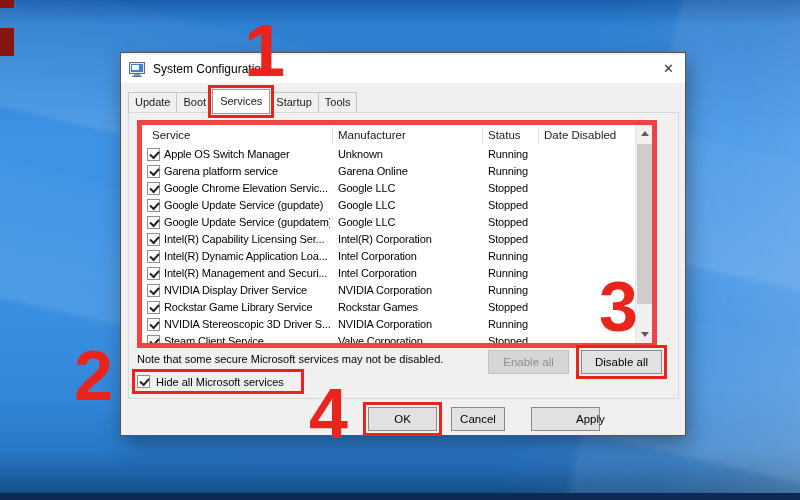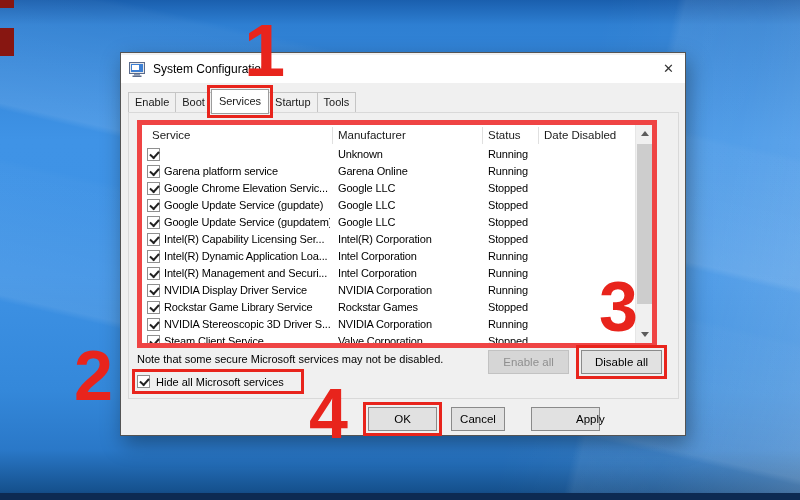--- a/index.html
+++ b/index.html
@@ -117,41 +117,42 @@
           <rect x="3" y="3" width="7" height="5" fill="#ffffff"></rect>
           <rect x="5" y="12" width="6" height="1.5" fill="#8a97ad"></rect>
           <rect x="3.5" y="13.5" width="9" height="1.5" fill="#5a6b8c"></rect>
         </svg>
       </span>
       <span class="title">System Configuration</span>
       <span class="close-x">✕</span>
     </div>
 
     <div class="tabbar">
-        <div class="tab">Enable</div>
+        <div class="tab">Update</div>
         <div class="tab">Boot</div>
         <div class="tab active">Services</div>
         <div class="tab">Startup</div>
         <div class="tab">Tools</div>
       </div>
     <div class="tabpage"></div>
 
     <div class="listview">
       <div class="lv-header">
         <span class="hcell hc0">Service</span>
         <span class="hsep hs1"></span>
         <span class="hcell hc1">Manufacturer</span>
         <span class="hsep hs2"></span>
         <span class="hcell hc2">Status</span>
         <span class="hsep hs3"></span>
         <span class="hcell hc3">Date Disabled</span>
       </div>
       <div class="lv-rows">
   <div class="lv-row">
     <span class="cb checked row-cb"></span>
+    <span class="cell c-service">Apple OS Switch Manager</span>
     <span class="cell c-manu">Unknown</span>
     <span class="cell c-status">Running</span>
   </div>
 
   <div class="lv-row">
     <span class="cb checked row-cb"></span>
     <span class="cell c-service">Garena platform service</span>
     <span class="cell c-manu">Garena Online</span>
     <span class="cell c-status">Running</span>
   </div>

